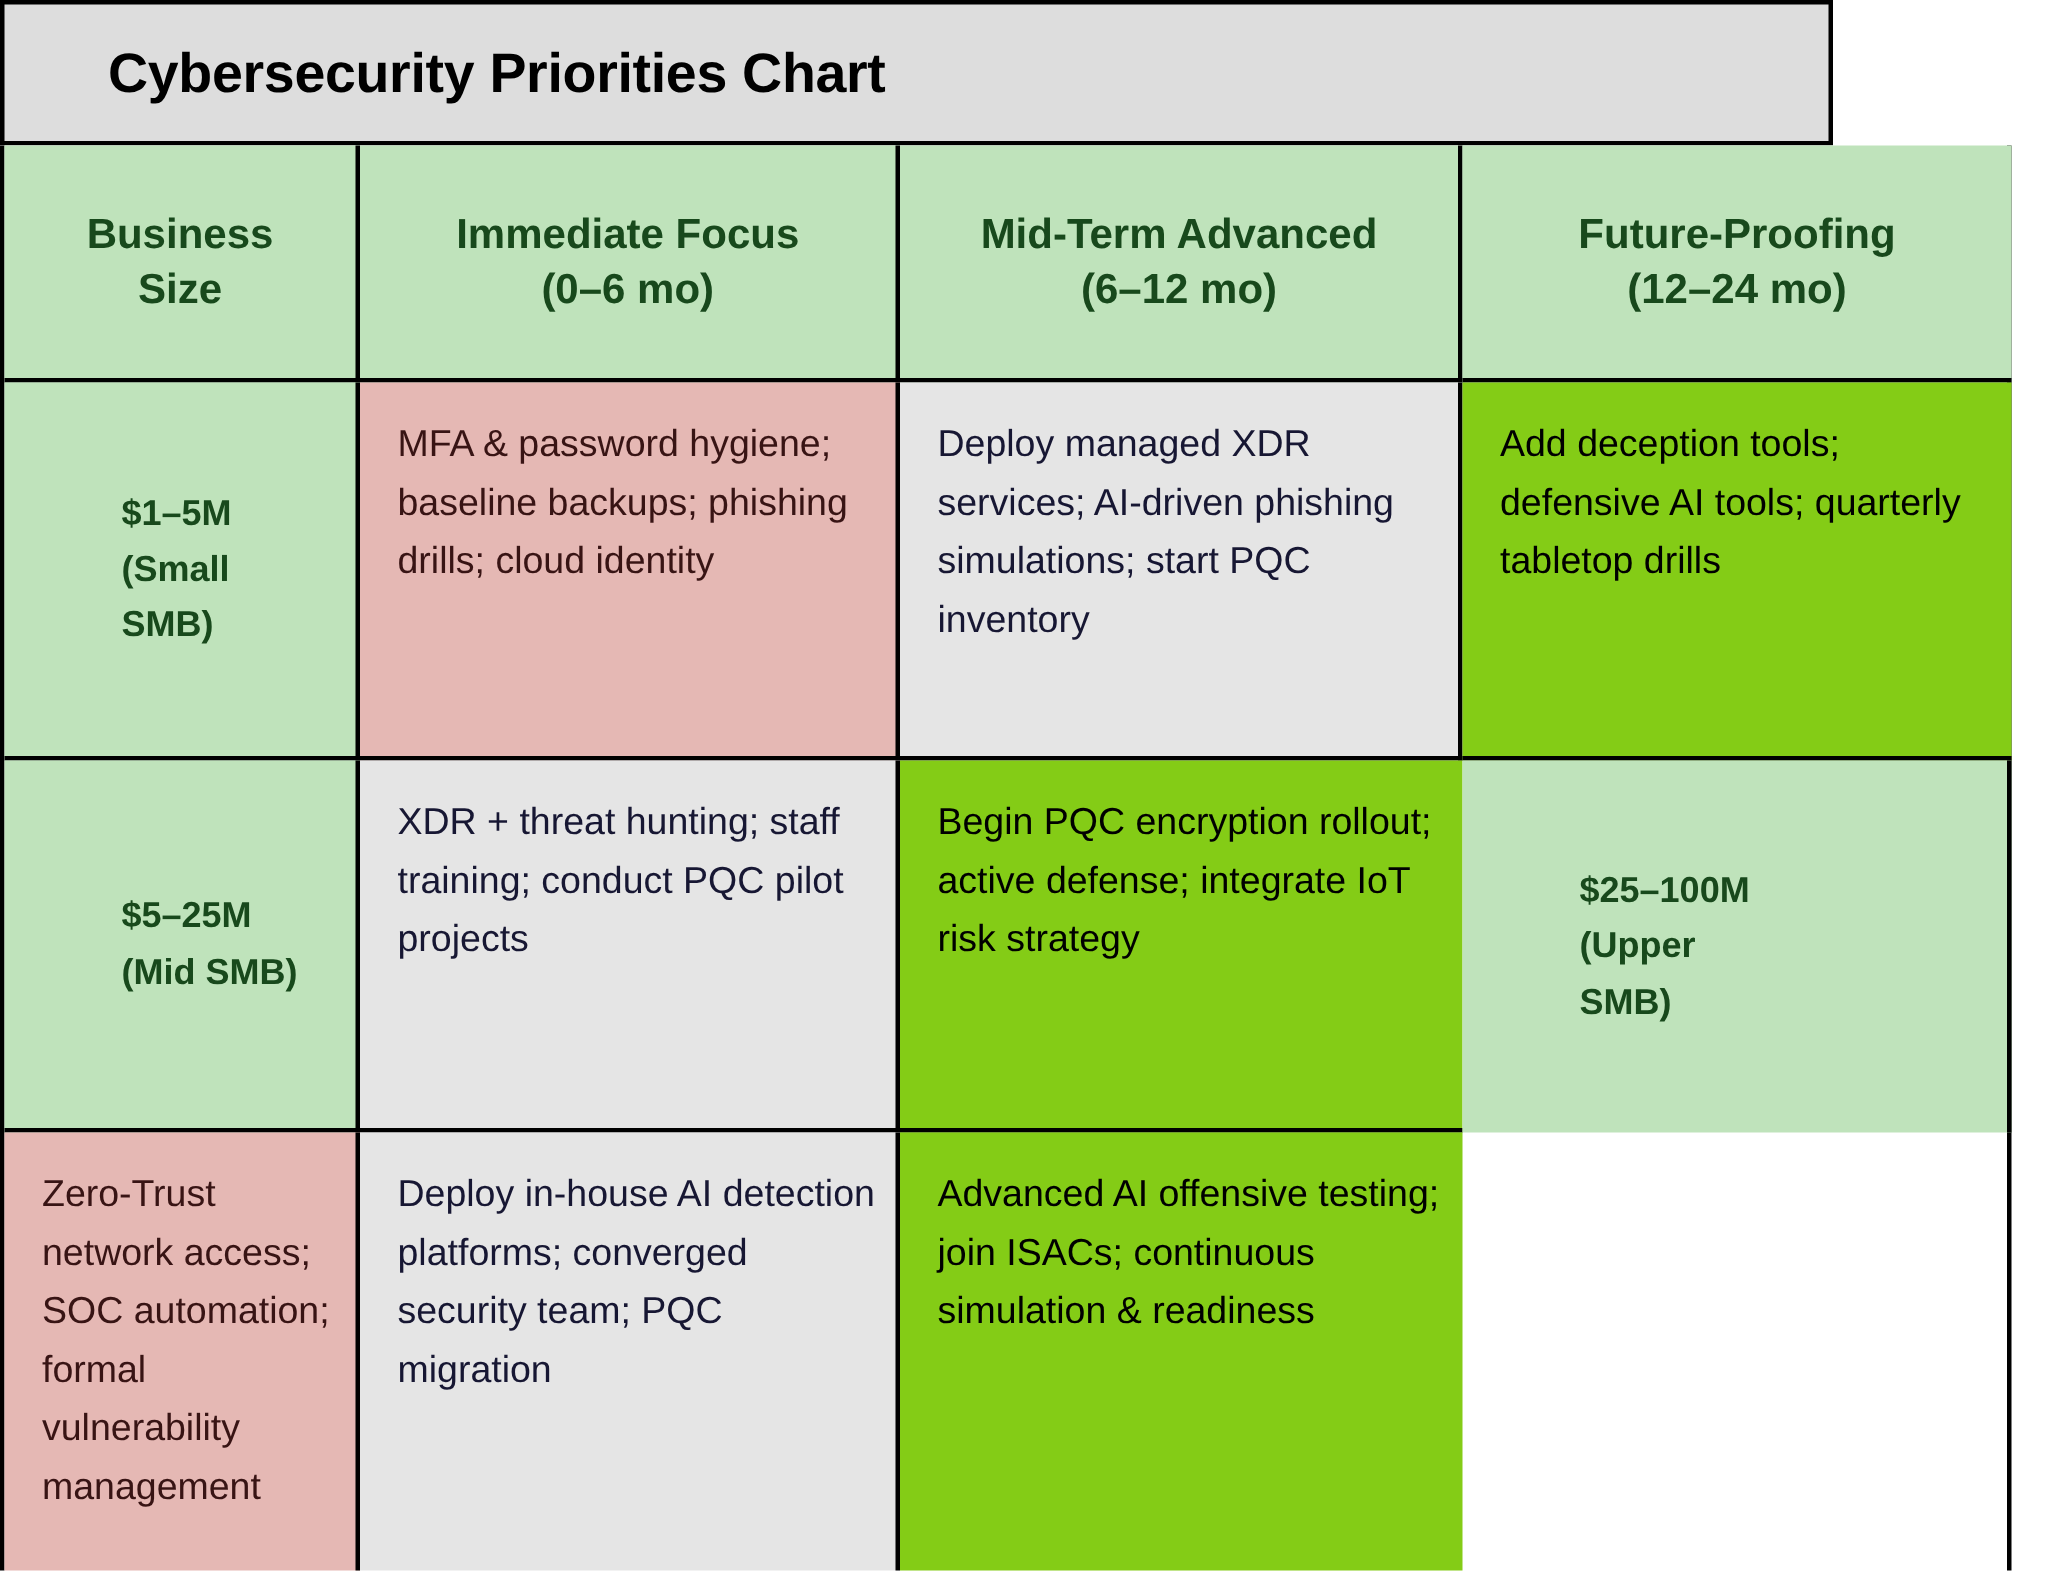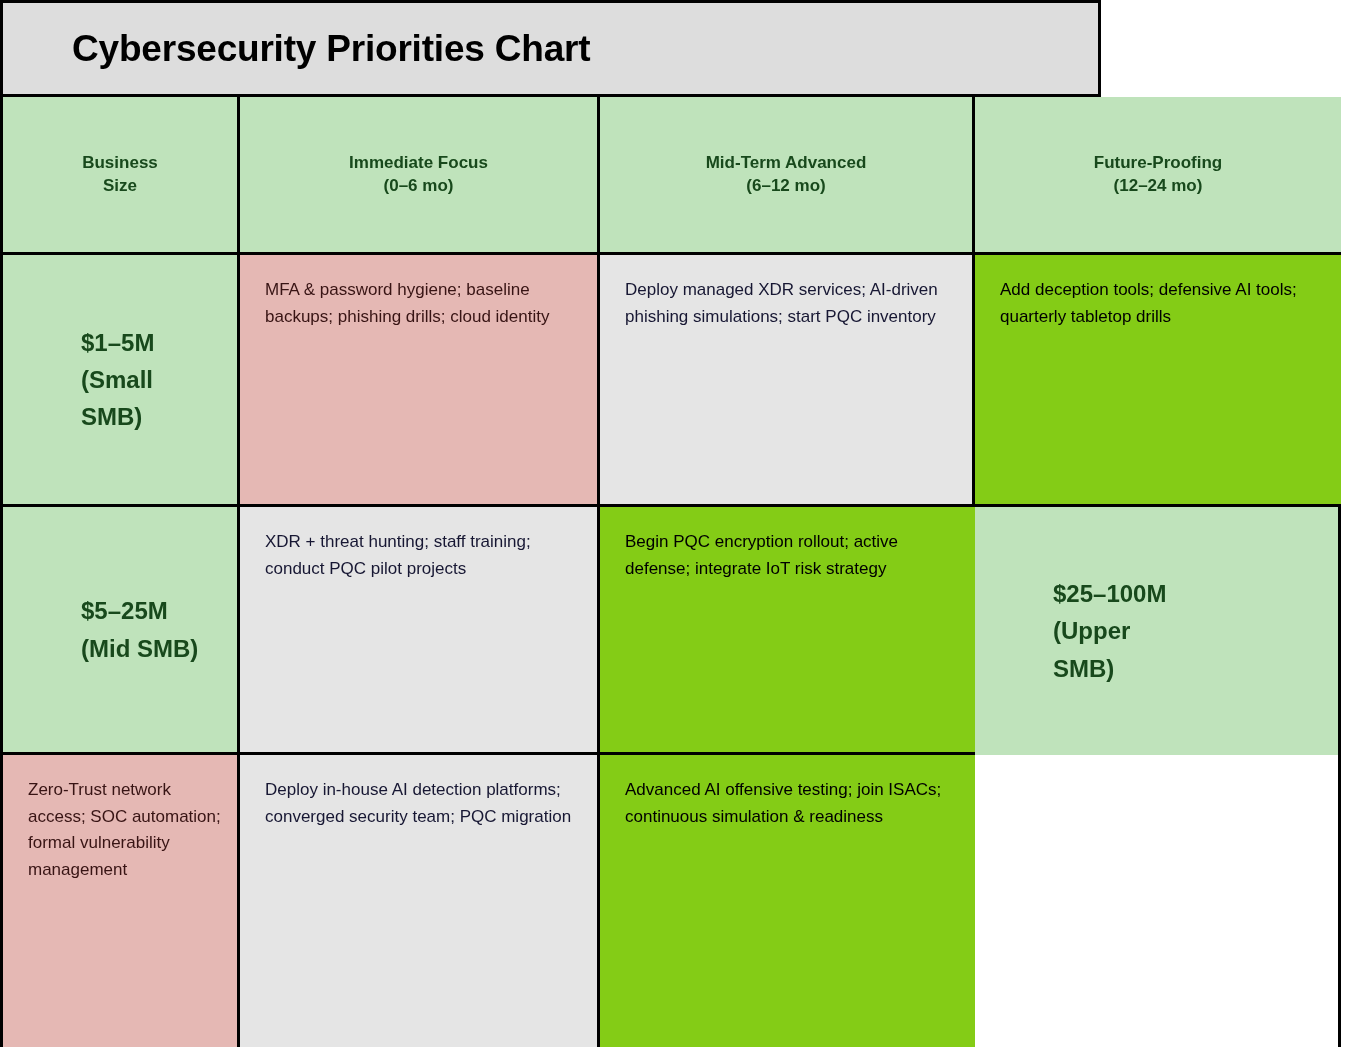--- a/index.html
+++ b/index.html
@@ -21,21 +21,21 @@
     width: 1341px;
     height: 1047px;
     box-sizing: border-box;
   }
 
   
   #title-band {
     position: absolute;
     left: 0;
     top: 0;
-    width: 1101px;
+    width: 1222px;
     height: 97px;
     box-sizing: border-box;
     background: #dddddd;
     border: 3px solid #000000;
     display: flex;
     align-items: center;
   }
   #title-text {
     margin-left: 69px;
     font-size: 37px;
@@ -69,21 +69,21 @@
     overflow: hidden;
   }
   .cell.lastcol { border-right: 0; }
   .cell.lastrow { border-bottom: 0; }
 
   
   .hdr {
     background: #bfe3bb;
     color: #18491c;
     font-weight: bold;
-    font-size: 17px;
+    font-size: 28px;
     line-height: 1.32;
     text-align: center;
     display: flex;
     flex-direction: column;
     justify-content: center;
     align-items: center;
     padding: 0 10px;
   }
   .hdr .sub { display: block; }
 
@@ -99,21 +99,21 @@
     display: flex;
     align-items: center;
   }
   .sizecell.r1 { padding-left: 78px; }
   .sizecell.r2 { padding-left: 78px; }
   .sizecell.r3 { padding-left: 78px; }
   .sizecell span { display: block; }
 
   
   .body-cell {
-    font-size: 17px;
+    font-size: 25px;
     line-height: 1.56;
     padding: 22px 12px 0 25px;
     display: block;
   }
   .focus  { background: #e5b8b4; color: #381414; }
   .mid    { background: #e5e5e5; color: #171733; }
   .future { background: #84cc16; color: #000000; }
 </style>
 </head>
 <body>

